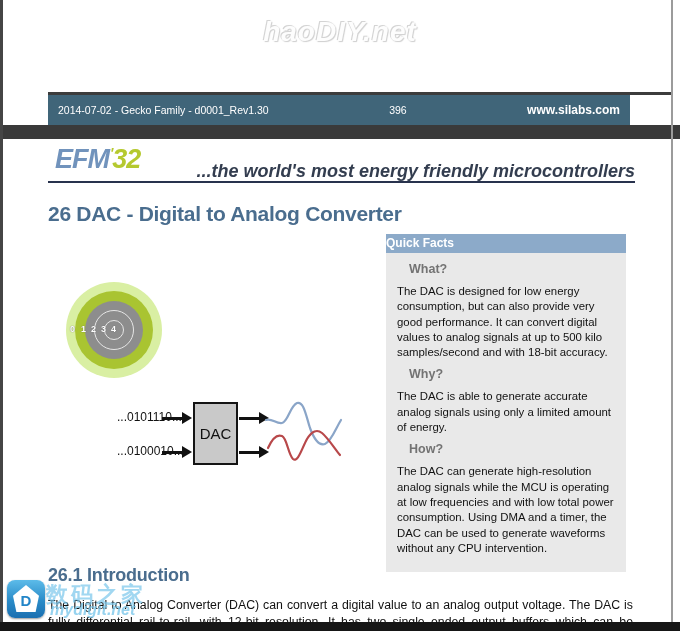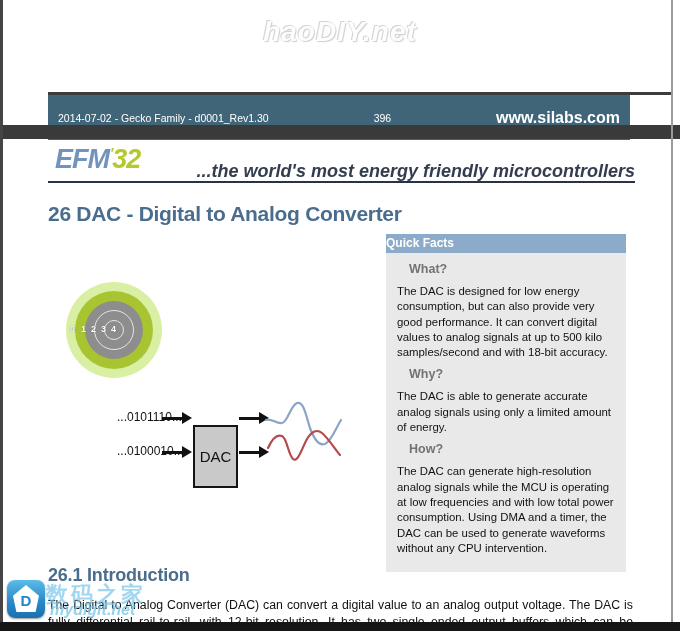--- a/index.html
+++ b/index.html
@@ -18,25 +18,25 @@
   .wm-top {
     position:absolute; top:16px; left:0; right:0; text-align:center;
     font-size:28px; font-weight:bold; font-style:italic; color:#fdfdfd;
     text-shadow:-1px -1px 0 #d4d4d4, 1px 1px 1px #cfcfcf, 0 0 2px #e2e2e2;
     letter-spacing:1px;
   }
 
   
   .header-topline { position:absolute; left:48px; top:92px; width:625px; height:3px; background:#3c3c3c; }
   .header-bar {
-    position:absolute; left:48px; top:95px; width:582px; height:45px;
+    position:absolute; left:48px; top:95px; width:582px; height:30px;
     background:#406579; color:#ffffff; display:flex; align-items:center;
     justify-content:space-between; padding:0 10px; font-size:10.5px;
   }
-  .header-bar .hb-right { font-weight:bold; font-size:16px; }
+  .header-bar .hb-right { font-weight:bold; font-size:12px; }
   .divider { position:absolute; left:0; top:125px; width:680px; height:14px; background:#3a3a3a; }
 
   
   .brand { position:absolute; left:55px; top:144px; font-size:27px; font-weight:bold; font-style:italic; letter-spacing:-1px; }
   .efm   { color:#7193bc; }
   .efm-mark { color:#b5c92f; font-size:14px; vertical-align:10px; margin-left:1px; }
   .efm-num  { color:#b5c92f; }
   .tagline {
     position:absolute; right:45px; top:161px; font-size:18px;
     font-weight:bold; font-style:italic; color:#333d4f;
@@ -64,21 +64,21 @@
   .bin { position:absolute; font-size:12px; color:#111; }
   .bin-top { left:117px; top:410px; }
   .bin-bottom { left:117px; top:444px; }
   .arrow { position:absolute; width:30px; height:12px; }
   .arrow .shaft { position:absolute; left:0; top:5px; width:21px; height:3px; background:#111; }
   .arrow .head  { position:absolute; right:0; top:0; width:0; height:0;
                   border-left:10px solid #111; border-top:6px solid transparent; border-bottom:6px solid transparent; }
   .ar1 { left:162px; top:412px; } .ar2 { left:162px; top:446px; }
   .ar3 { left:239px; top:412px; } .ar4 { left:239px; top:446px; }
   .dac-box {
-    position:absolute; left:193px; top:425px; width:45px; height:63px;
+    position:absolute; left:193px; top:402px; width:45px; height:63px;
     background:#c9c9c9; border:2px solid #141414;
     display:flex; align-items:center; justify-content:center;
     font-size:15px; color:#111;
   }
   .waves { position:absolute; left:264px; top:398px; }
 
   
   .qf { position:absolute; left:386px; top:234px; width:240px; }
   .qf-header {
     height:19px; line-height:19px; background:#8caac9; color:#ffffff;

